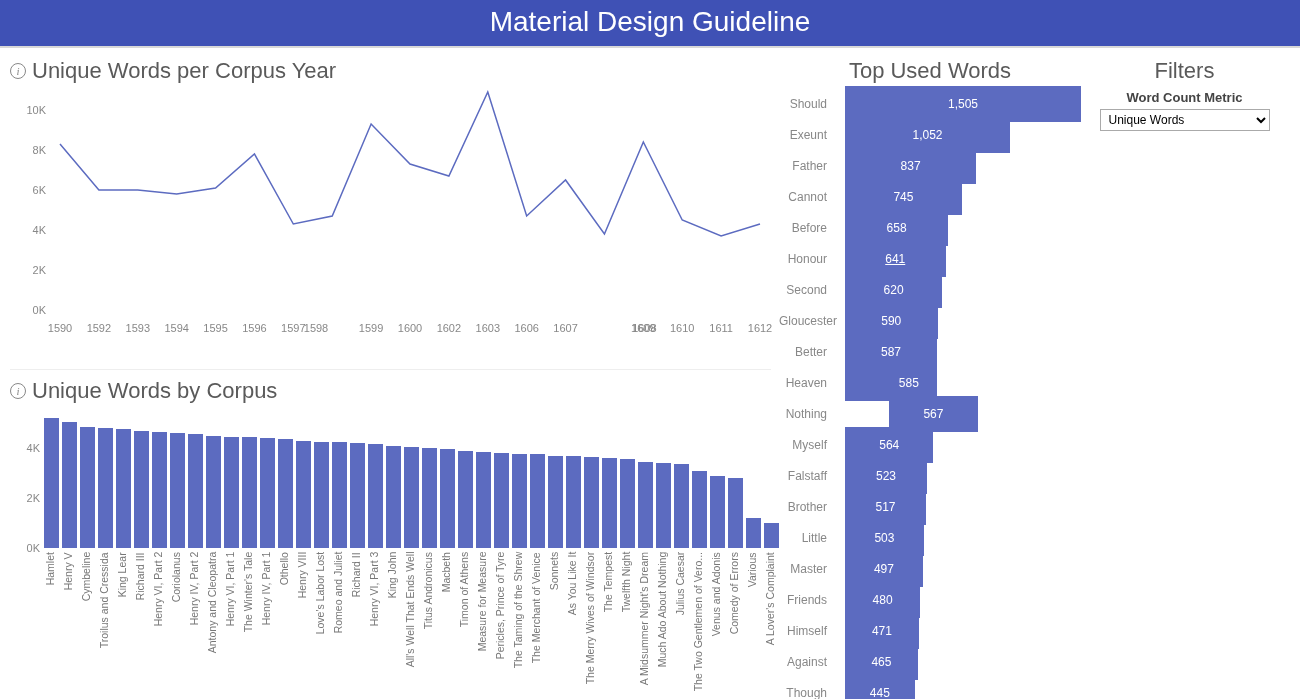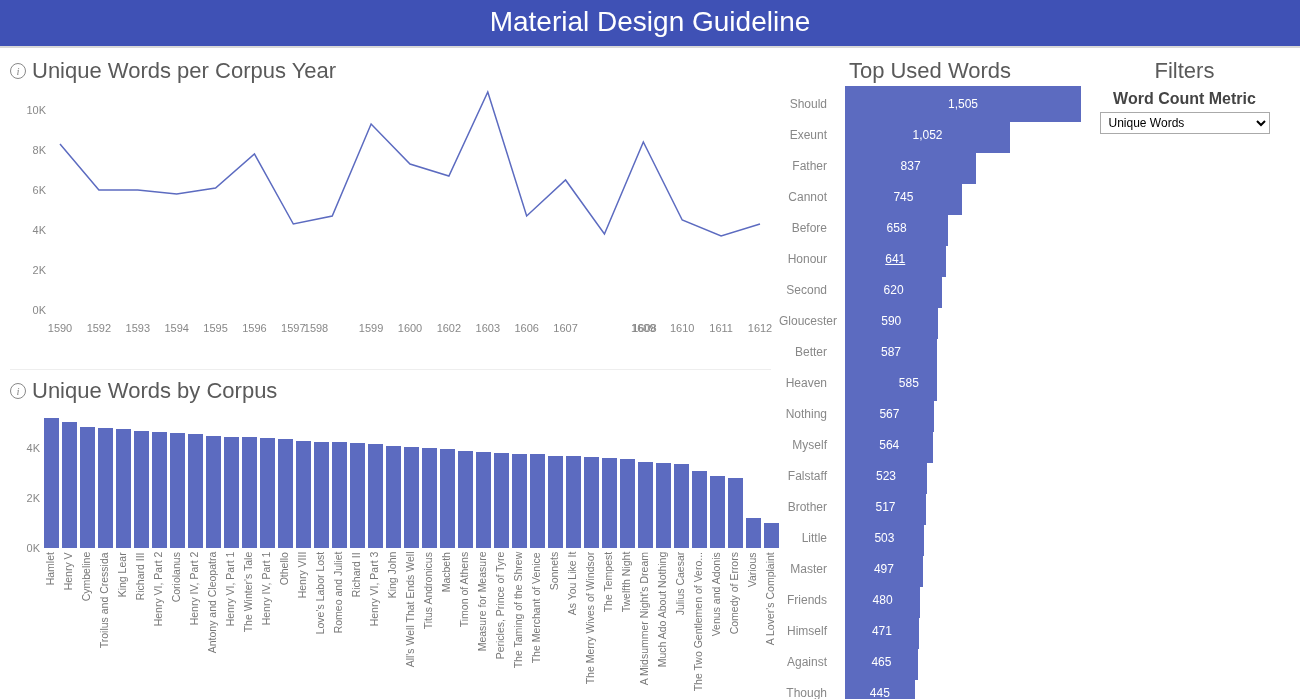--- a/index.html
+++ b/index.html
@@ -84,21 +84,21 @@
     position:absolute; left:0; top:0; bottom:0;
     background:#5c6bc0;
     color:#fff;
     font-size:12px;
     display:flex;
     align-items:center;
     justify-content:center;
   }
 
   
-  .filter-label { font-size:16px; color:#444; font-weight:bold; margin:6px 0 4px 0; }
+  .filter-label { font-size:13px; color:#444; font-weight:bold; margin:6px 0 4px 0; }
   .filter-select {
     width:170px;
     font-size:12px;
     padding:2px 4px;
     border:1px solid #aaa;
     background:#fff;
   }
 </style>
 </head>
 <body>
@@ -311,21 +311,21 @@
         </div>
         <div class="hbar-row">
           <div class="hbar-label">Heaven</div>
           <div class="hbar-track">
             <div class="hbar-fill" style="width: 38.8704%; padding-left: 36px;">585</div>
           </div>
         </div>
         <div class="hbar-row">
           <div class="hbar-label">Nothing</div>
           <div class="hbar-track">
-            <div class="hbar-fill" style="width: 37.6744%;">567</div>
+            <div class="hbar-fill" style="width: 37.6744%; margin-left: 44px;">567</div>
           </div>
         </div>
         <div class="hbar-row">
           <div class="hbar-label">Myself</div>
           <div class="hbar-track">
             <div class="hbar-fill" style="width: 37.4751%;">564</div>
           </div>
         </div>
         <div class="hbar-row">
           <div class="hbar-label">Falstaff</div>

